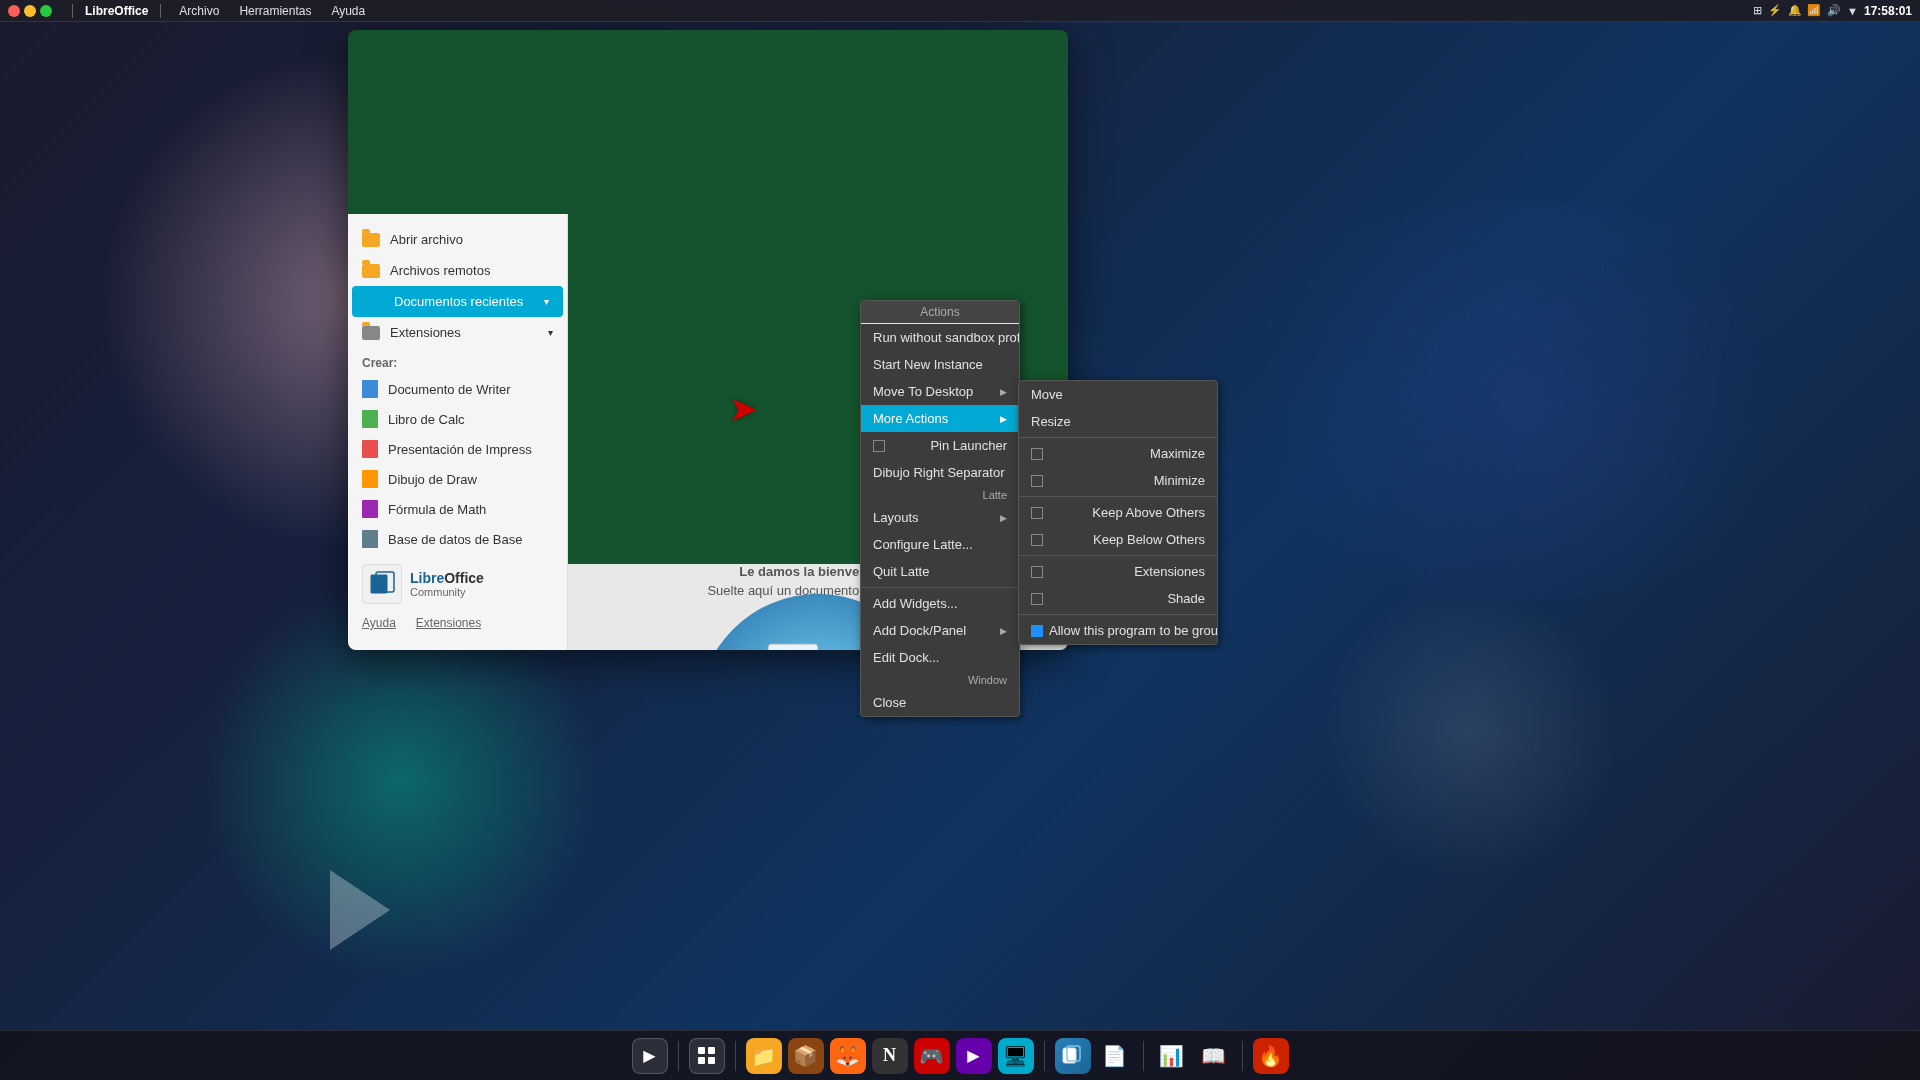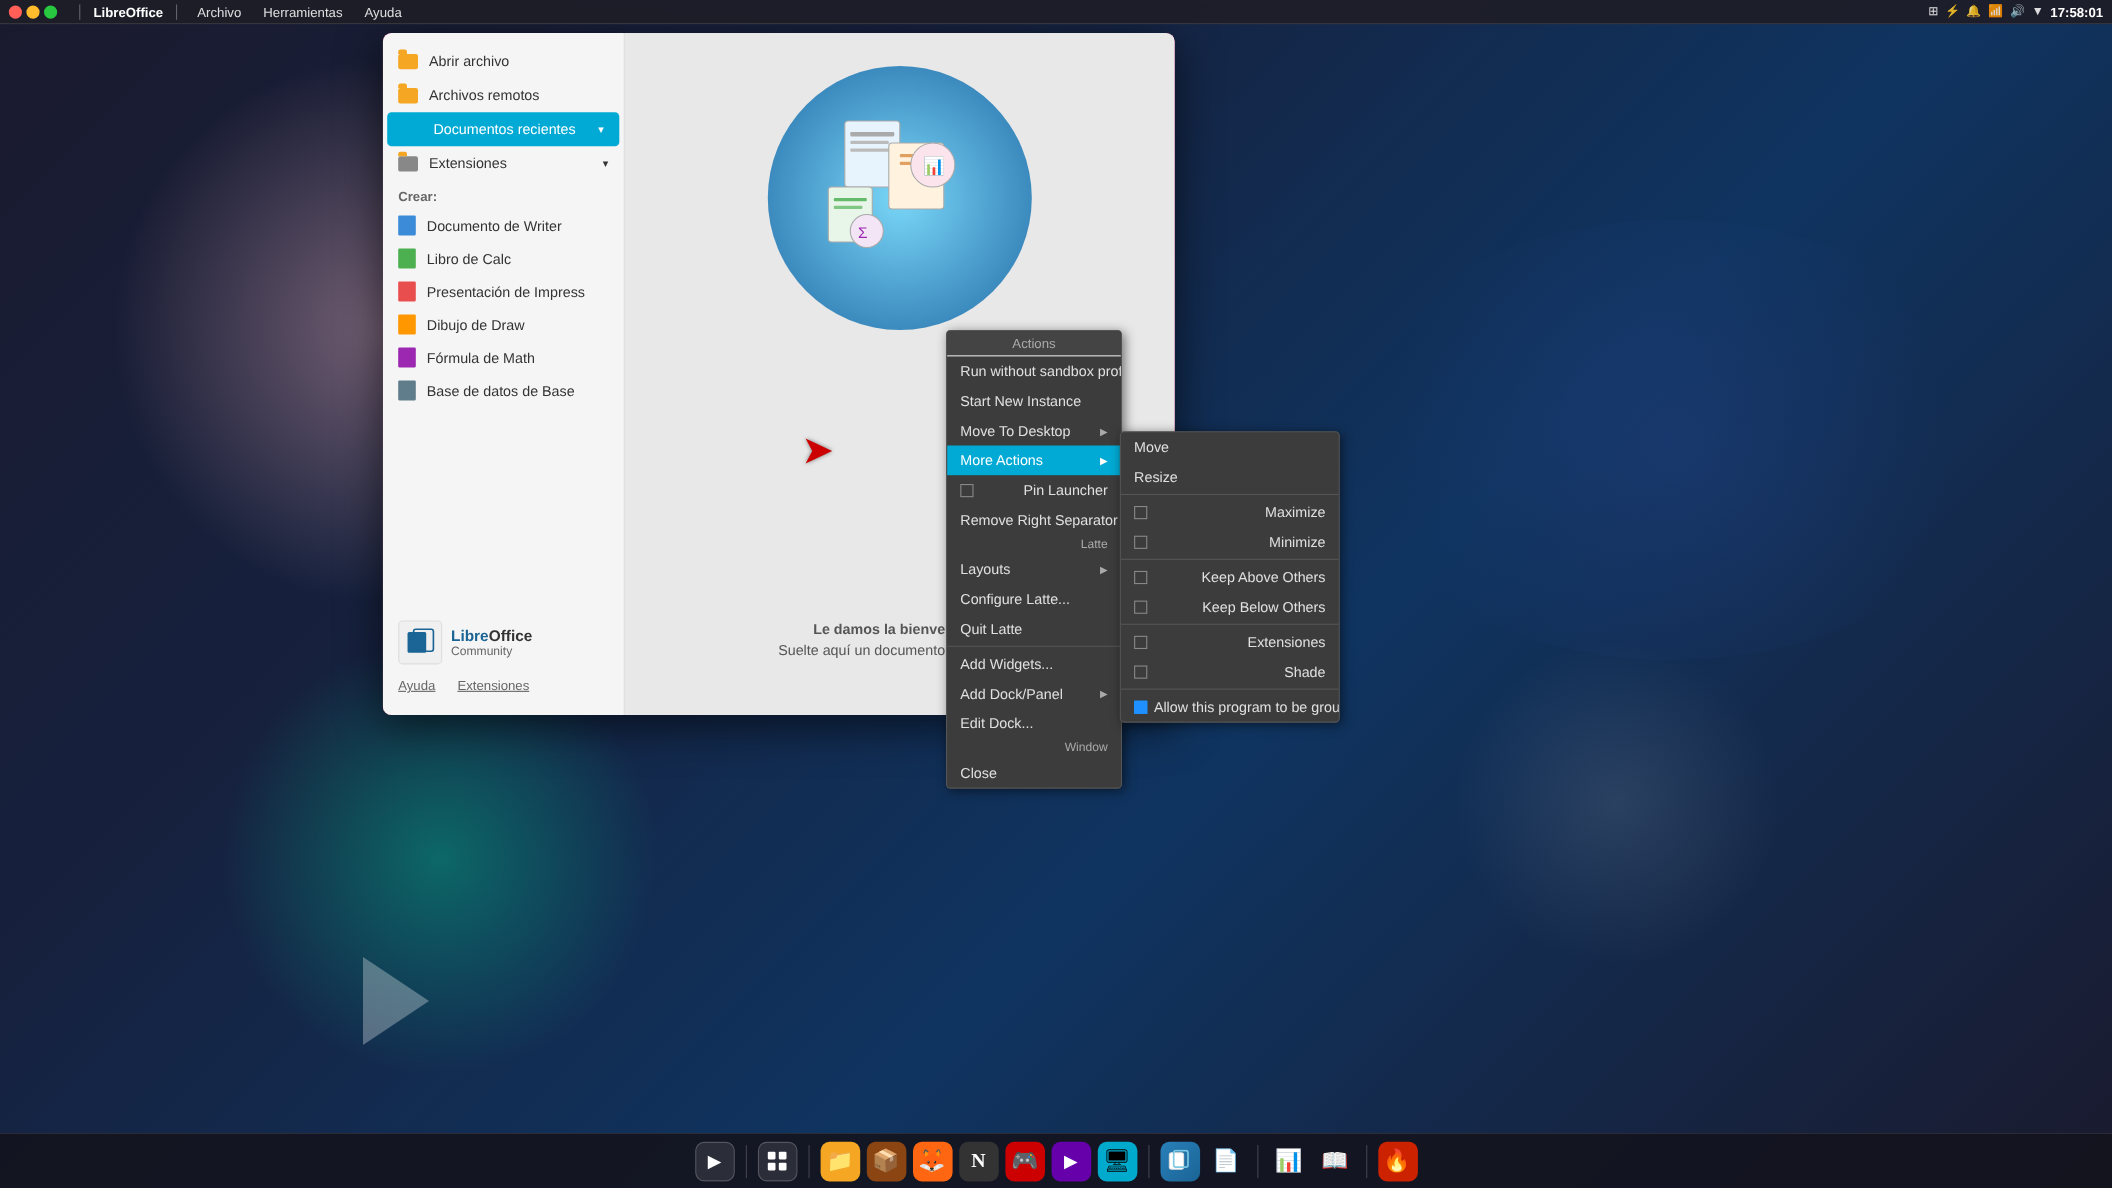--- a/index.html
+++ b/index.html
@@ -144,23 +144,24 @@
       left: 348px;
       width: 720px;
       height: 620px;
       background: #2d2d2d;
       border-radius: 8px;
       overflow: hidden;
       box-shadow: 0 10px 40px rgba(0,0,0,0.6);
     }
 
     .lo-content {
-      background: #ec4899;
+      background: #14532d;
       height: 100%;
       display: flex;
+      align-items: flex-end;
     }
 
     
     .lo-sidebar {
       width: 220px;
       background: #f5f5f5;
       border-right: 1px solid #ddd;
       display: flex;
       flex-direction: column;
       padding: 10px 0;
@@ -362,21 +363,21 @@
     .ctx-label {
       padding: 3px 12px;
       color: #aaa;
       font-size: 11px;
       text-align: right;
     }
 
     
     .submenu-more-actions {
       position: absolute;
-      top: 392px;
+      top: 380px;
       left: 1018px;
       width: 200px;
       background: #3c3c3c;
       border: 1px solid #555;
       border-radius: 4px;
       z-index: 501;
       box-shadow: 2px 2px 10px rgba(0,0,0,0.5);
       overflow: hidden;
     }
 
@@ -625,21 +626,21 @@
       <span>Move To Desktop</span>
     </div>
     <div class="ctx-item active-item has-arrow">
       <span>More Actions</span>
     </div>
     <div class="ctx-item checkbox-item">
       <span class="ctx-checkbox"></span>
       <span>Pin Launcher</span>
     </div>
     <div class="ctx-item">
-      <span>Remove Right Separator</span>
+      <span>Dibujo Right Separator</span>
     </div>
     <div class="ctx-label">Latte</div>
     <div class="ctx-item has-arrow">
       <span>Layouts</span>
     </div>
     <div class="ctx-item">
       <span>Configure Latte...</span>
     </div>
     <div class="ctx-item">
       <span>Quit Latte</span>

